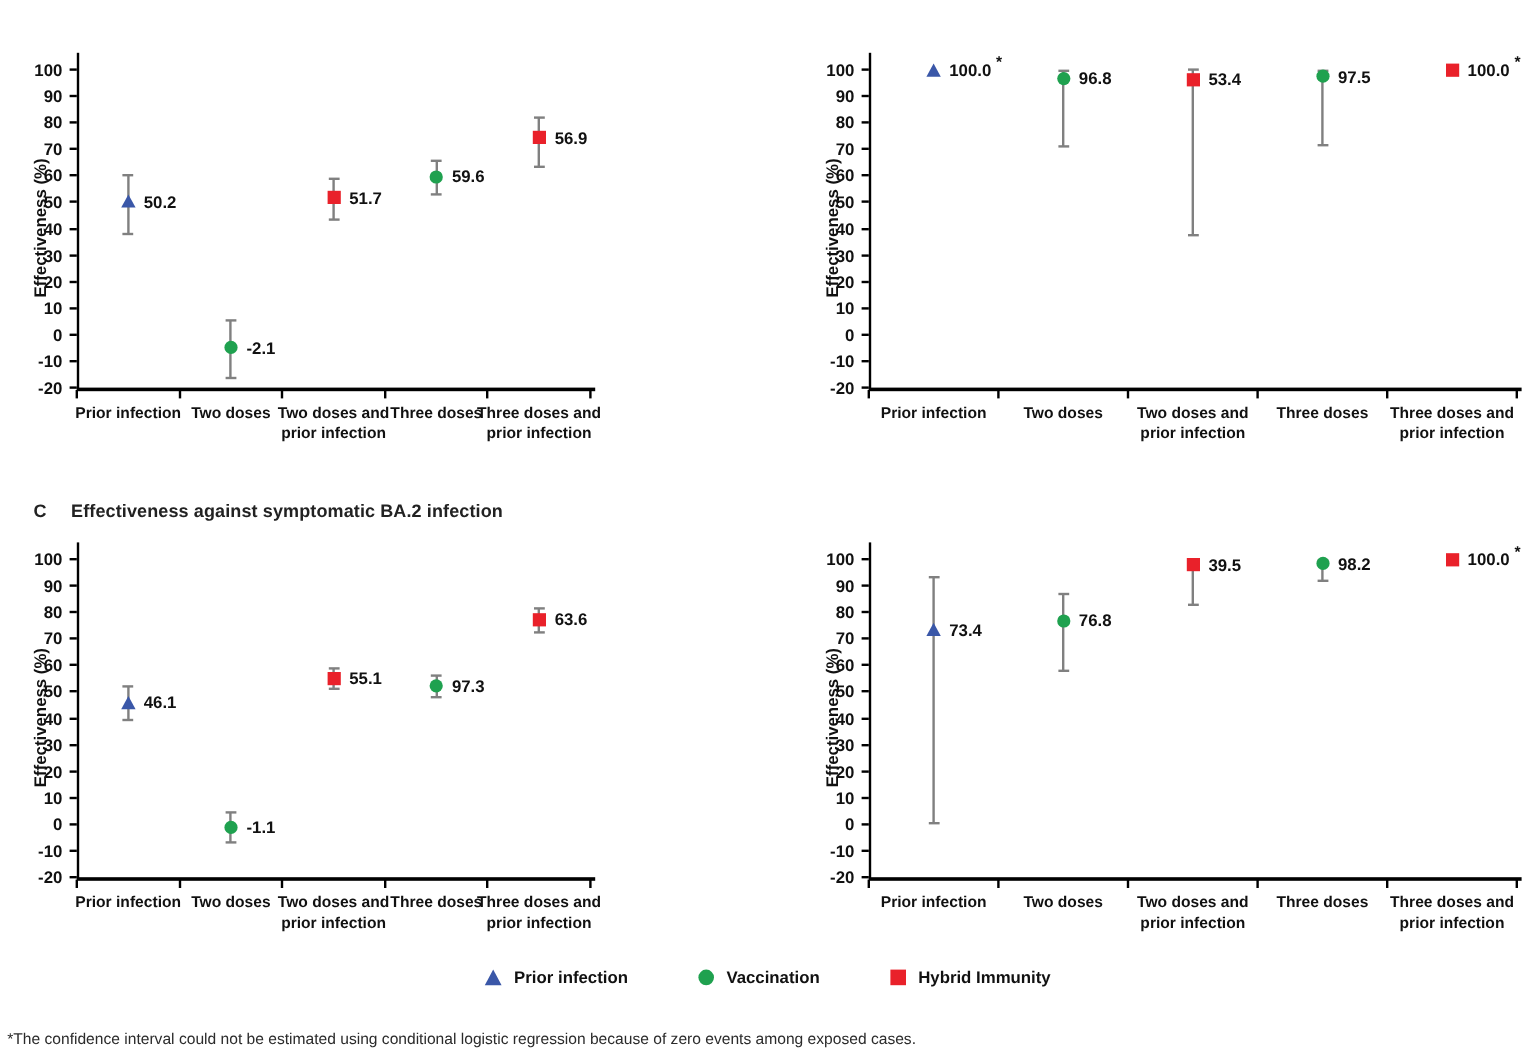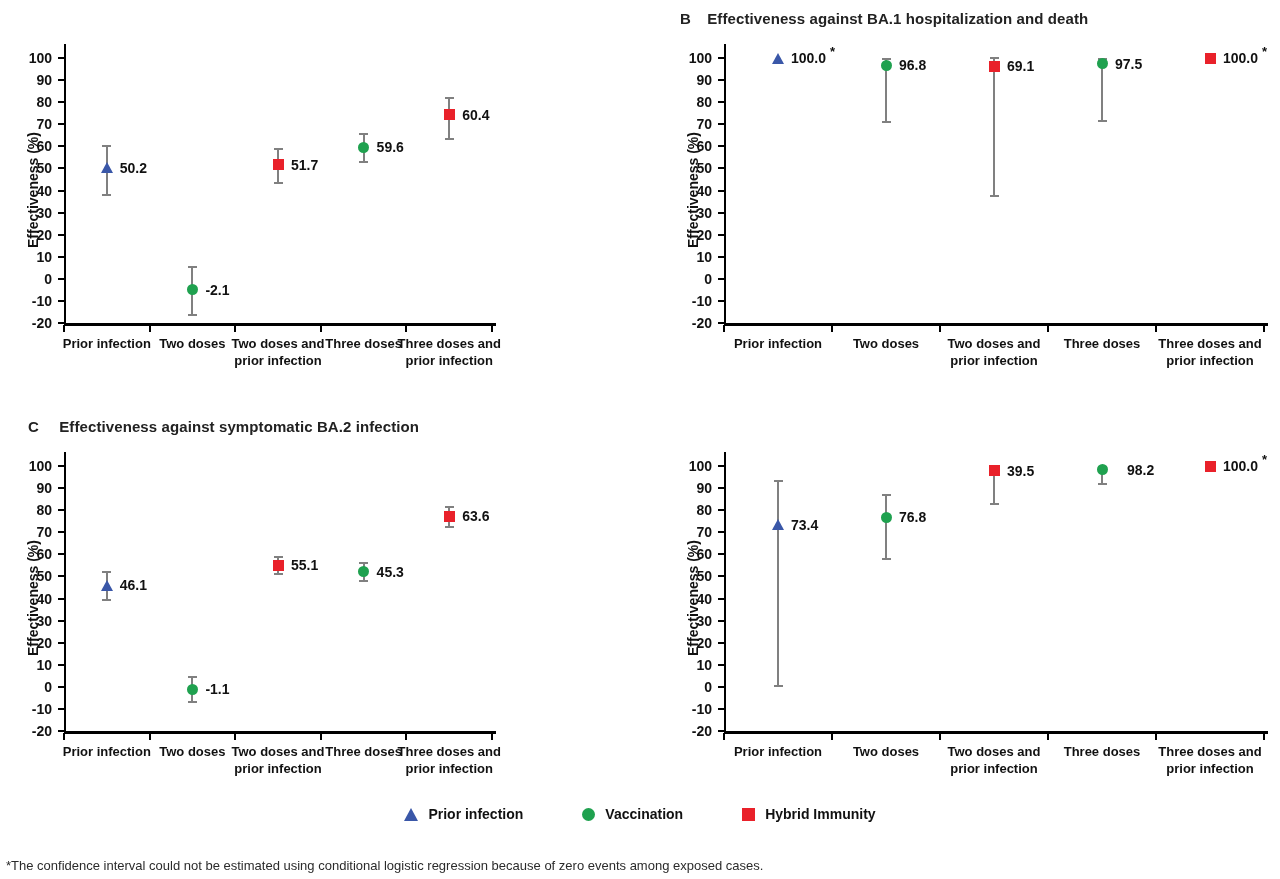--- a/index.html
+++ b/index.html
@@ -142,29 +142,25 @@
           <div class="value-label" style="left: 291px; top: 154.662px;">51.7</div>
           <div class="errbar-line" style="left: 362.6px; top: 134.188px; height: 27.6042px;"></div>
           <div class="errbar-cap" style="left: 359.1px; top: 133.188px;"></div>
           <div class="errbar-cap" style="left: 359.1px; top: 160.792px;"></div>
           <div class="marker-circle" style="left: 358.1px; top: 141.717px; background: rgb(31, 161, 79);"></div>
           <div class="value-label" style="left: 376.6px; top: 137.217px;">59.6</div>
           <div class="errbar-line" style="left: 448.2px; top: 97.75px; height: 40.8542px;"></div>
           <div class="errbar-cap" style="left: 444.7px; top: 96.75px;"></div>
           <div class="errbar-cap" style="left: 444.7px; top: 137.604px;"></div>
           <div class="marker-square" style="left: 443.7px; top: 109.033px; background: rgb(233, 33, 42);"></div>
-          <div class="value-label" style="left: 462.2px; top: 104.533px;">60.4</div>
+          <div class="value-label" style="left: 462.2px; top: 104.533px;">56.9</div>
         </div>
     </section>
 
     <section class="panel right">
-      <h2 class="panel-title">
-        <span class="panel-letter">B</span>
-        <span class="panel-title-text">Effectiveness against BA.1 hospitalization and death</span>
-      </h2>
       <div class="chart">
           <div class="axis-y" style="left: 84px; top: 44px; height: 281px;"></div>
           <div class="axis-x" style="left: 84px; top: 323px; width: 544px;"></div>
           <div class="ylabel" style="left: 53px; top: 189.5px;">Effectiveness (%)</div>
           <div class="ytick-mark" style="left: 78px; top: 57px;"></div>
           <div class="ytick-label" style="left: 0px; width: 72px; top: 49px;">100</div>
           <div class="ytick-mark" style="left: 78px; top: 79.0833px;"></div>
           <div class="ytick-label" style="left: 0px; width: 72px; top: 71.0833px;">90</div>
           <div class="ytick-mark" style="left: 78px; top: 101.167px;"></div>
           <div class="ytick-label" style="left: 0px; width: 72px; top: 93.1667px;">80</div>
@@ -205,21 +201,21 @@
           <div class="value-label" style="left: 151px; top: 48px;">100.0<span class="value-asterisk">*</span></div>
           <div class="errbar-line" style="left: 245px; top: 59.1042px; height: 62.9375px;"></div>
           <div class="errbar-cap" style="left: 241.5px; top: 58.1042px;"></div>
           <div class="errbar-cap" style="left: 241.5px; top: 121.042px;"></div>
           <div class="marker-circle" style="left: 240.5px; top: 59.5667px; background: rgb(31, 161, 79);"></div>
           <div class="value-label" style="left: 259px; top: 55.0667px;">96.8</div>
           <div class="errbar-line" style="left: 353px; top: 58.4417px; height: 137.8px;"></div>
           <div class="errbar-cap" style="left: 349.5px; top: 57.4417px;"></div>
           <div class="errbar-cap" style="left: 349.5px; top: 195.242px;"></div>
           <div class="marker-square" style="left: 348.5px; top: 60.8917px; background: rgb(233, 33, 42);"></div>
-          <div class="value-label" style="left: 367px; top: 56.3917px;">69.1</div>
+          <div class="value-label" style="left: 367px; top: 56.3917px;">53.4</div>
           <div class="errbar-line" style="left: 461px; top: 59.1042px; height: 61.8333px;"></div>
           <div class="errbar-cap" style="left: 457.5px; top: 58.1042px;"></div>
           <div class="errbar-cap" style="left: 457.5px; top: 119.938px;"></div>
           <div class="marker-circle" style="left: 456.5px; top: 58.0208px; background: rgb(31, 161, 79);"></div>
           <div class="value-label" style="left: 475px; top: 53.5208px;">97.5</div>
           <div class="marker-square" style="left: 564.5px; top: 52.5px; background: rgb(233, 33, 42);"></div>
           <div class="value-label" style="left: 583px; top: 48px;">100.0<span class="value-asterisk">*</span></div>
         </div>
     </section>
 
@@ -283,21 +279,21 @@
           <div class="value-label" style="left: 205.4px; top: 271.262px;">-1.1</div>
           <div class="errbar-line" style="left: 277px; top: 148.542px; height: 17.6667px;"></div>
           <div class="errbar-cap" style="left: 273.5px; top: 147.542px;"></div>
           <div class="errbar-cap" style="left: 273.5px; top: 165.208px;"></div>
           <div class="marker-square" style="left: 272.5px; top: 151.654px; background: rgb(233, 33, 42);"></div>
           <div class="value-label" style="left: 291px; top: 147.154px;">55.1</div>
           <div class="errbar-line" style="left: 362.6px; top: 155.167px; height: 17.6667px;"></div>
           <div class="errbar-cap" style="left: 359.1px; top: 154.167px;"></div>
           <div class="errbar-cap" style="left: 359.1px; top: 171.833px;"></div>
           <div class="marker-circle" style="left: 358.1px; top: 158.058px; background: rgb(31, 161, 79);"></div>
-          <div class="value-label" style="left: 376.6px; top: 153.558px;">45.3</div>
+          <div class="value-label" style="left: 376.6px; top: 153.558px;">97.3</div>
           <div class="errbar-line" style="left: 448.2px; top: 98.8542px; height: 19.875px;"></div>
           <div class="errbar-cap" style="left: 444.7px; top: 97.8542px;"></div>
           <div class="errbar-cap" style="left: 444.7px; top: 117.729px;"></div>
           <div class="marker-square" style="left: 443.7px; top: 102.629px; background: rgb(233, 33, 42);"></div>
           <div class="value-label" style="left: 462.2px; top: 98.1292px;">63.6</div>
         </div>
     </section>
 
     <section class="panel right">
       <div class="chart">
@@ -355,21 +351,21 @@
           <div class="value-label" style="left: 259px; top: 99.2333px;">76.8</div>
           <div class="errbar-line" style="left: 353px; top: 58.6625px; height: 37.1px;"></div>
           <div class="errbar-cap" style="left: 349.5px; top: 57.6625px;"></div>
           <div class="errbar-cap" style="left: 349.5px; top: 94.7625px;"></div>
           <div class="marker-square" style="left: 348.5px; top: 57.3583px; background: rgb(233, 33, 42);"></div>
           <div class="value-label" style="left: 367px; top: 52.8583px;">39.5</div>
           <div class="errbar-line" style="left: 461px; top: 59.1042px; height: 16.5625px;"></div>
           <div class="errbar-cap" style="left: 457.5px; top: 58.1042px;"></div>
           <div class="errbar-cap" style="left: 457.5px; top: 74.6667px;"></div>
           <div class="marker-circle" style="left: 456.5px; top: 56.475px; background: rgb(31, 161, 79);"></div>
-          <div class="value-label" style="left: 487px; top: 51.975px;">98.2</div>
+          <div class="value-label" style="left: 475px; top: 51.975px;">98.2</div>
           <div class="marker-square" style="left: 564.5px; top: 52.5px; background: rgb(233, 33, 42);"></div>
           <div class="value-label" style="left: 583px; top: 48px;">100.0<span class="value-asterisk">*</span></div>
         </div>
     </section>
 
   </div>
 
   <div class="legend" id="legend">
       <div class="legend-item">
         <div class="legend-marker-wrap">

